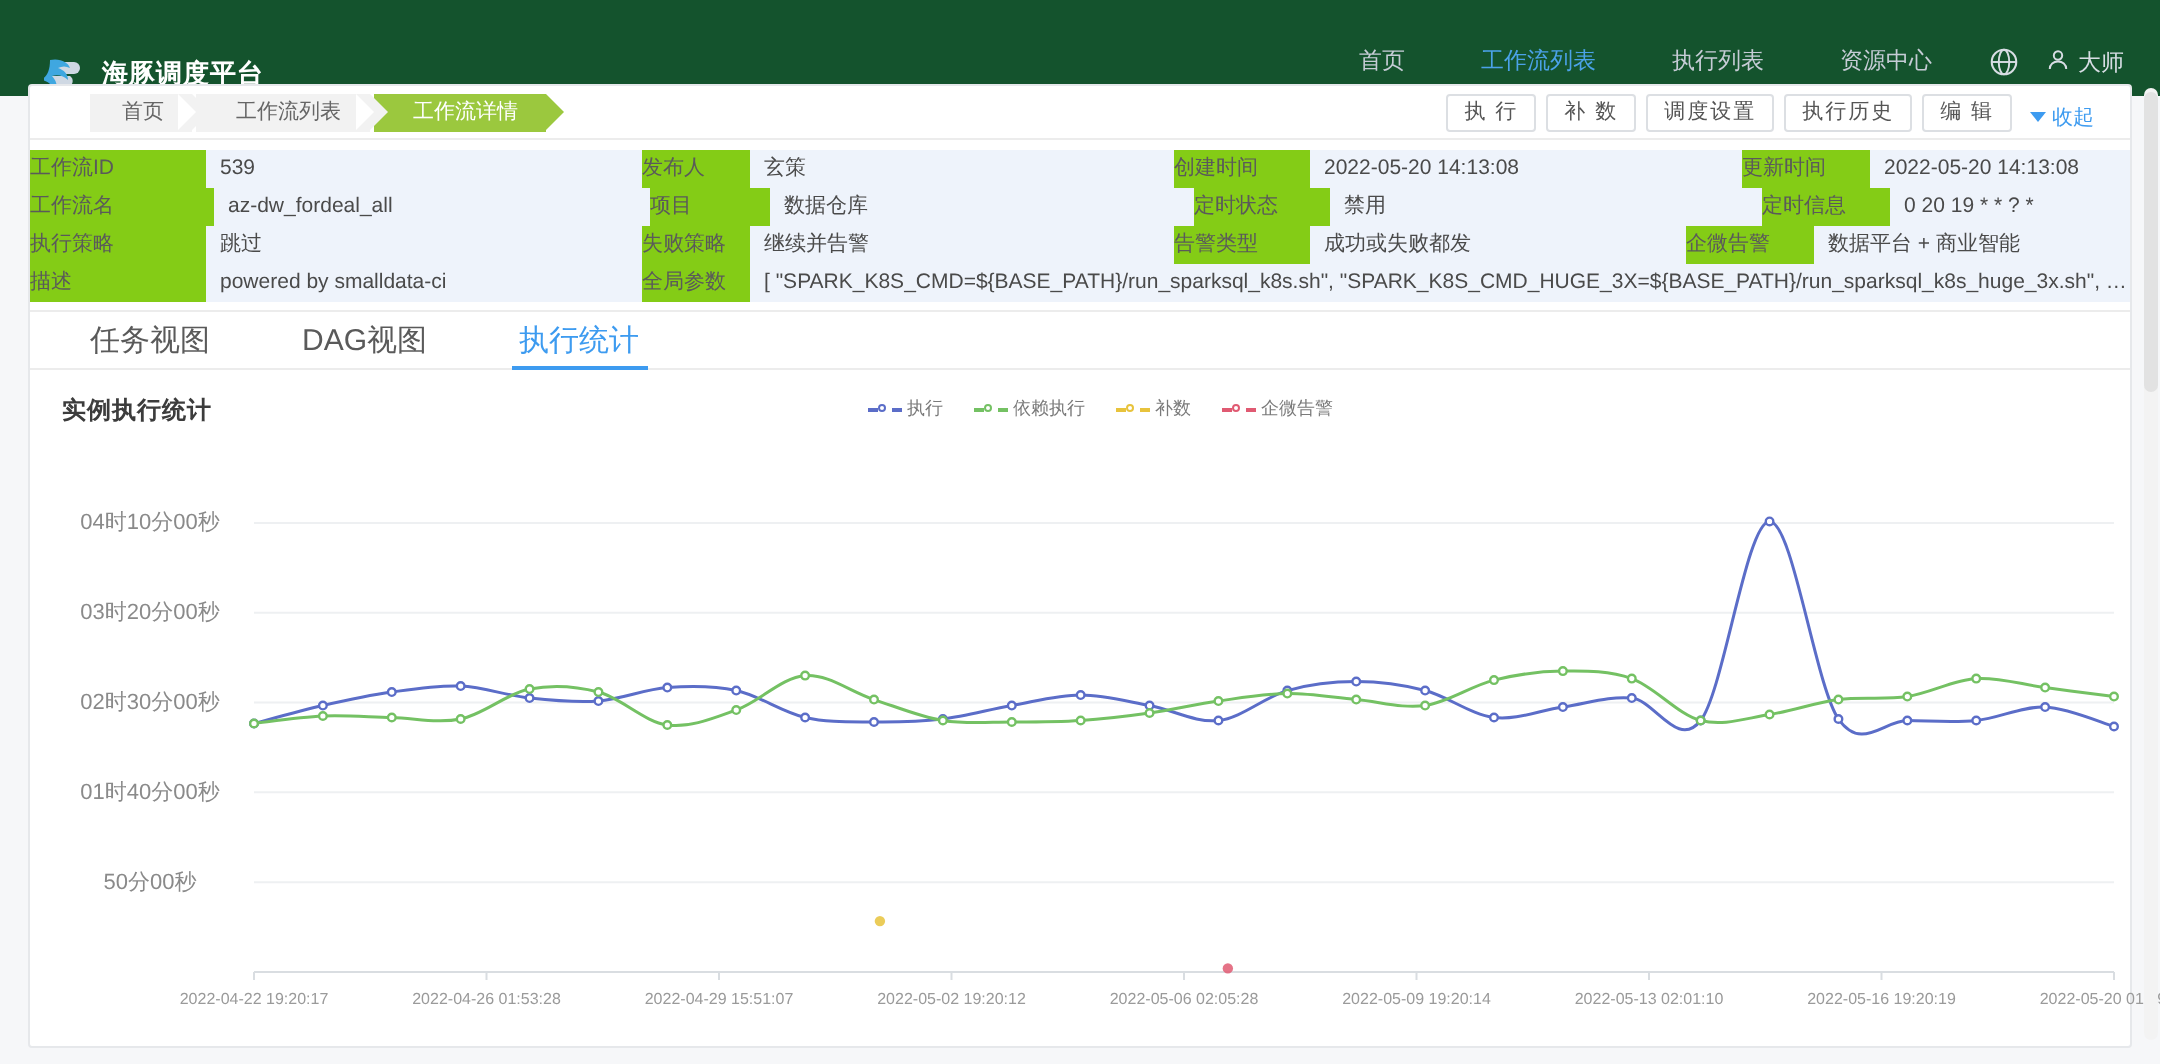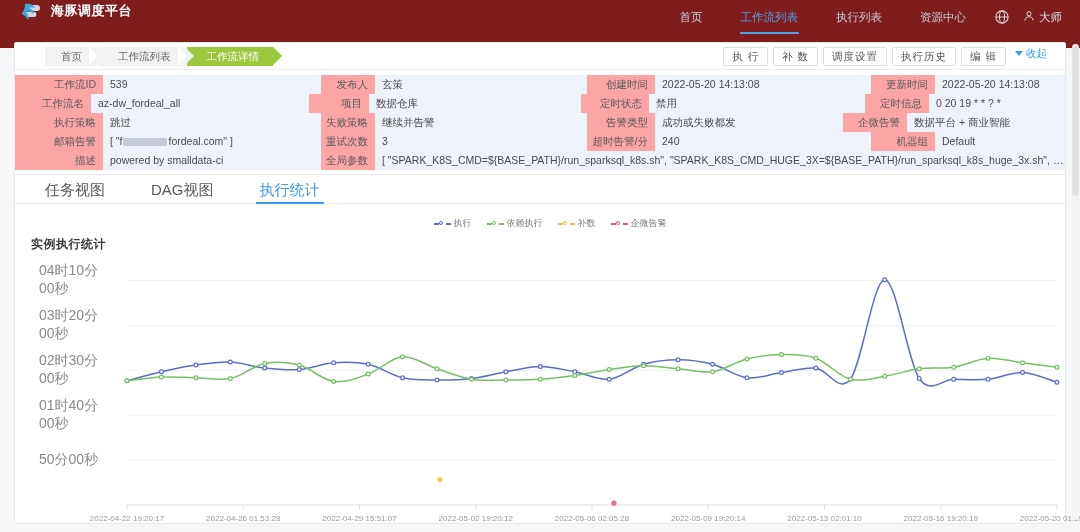--- a/index.html
+++ b/index.html
@@ -6,21 +6,21 @@
   html, body {
     width: 1080px; height: 532px;
     font-family: "Liberation Sans", "DejaVu Sans", sans-serif;
     background: #ffffff; overflow: hidden;
   }
   #app { position: relative; width: 1080px; height: 532px; background:#f6f7f9; }
 
   
   .navbar {
     position:absolute; left:0; top:0; width:1080px; height:48px;
-    background:#7f1d1d; display:flex; align-items:flex-start;
+    background:#14532d; display:flex; align-items:flex-end;
   }
   .brand { display:flex; align-items:center; gap:7px; padding-left:22px; }
   .brand-logo { width:22px; height:22px; position:relative; }
   .brand-name { color:#ffffff; font-size:13px; font-weight:bold; letter-spacing:.5px; }
   .nav-right { margin-left:auto; display:flex; align-items:center; padding-right:18px; gap:0; }
   .nav-item {
     color:#c6ccd6; font-size:11.5px; padding:0 19px; height:34px;
     line-height:34px; cursor:pointer; position:relative;
   }
   .nav-item.active { color:#4ba2e8; }
@@ -48,66 +48,66 @@
     border-top:9.5px solid transparent; border-bottom:9.5px solid transparent;
     border-left:9px solid #f2f2f2; z-index:2;
   }
   .crumb.green { background:#9bc83e; color:#ffffff; }
   .crumb.green:after { border-left-color:#9bc83e; }
   .crumb-arrowbg:before {
     content:""; position:absolute; left:-9px; top:0; width:0; height:0;
     border-top:9.5px solid transparent; border-bottom:9.5px solid transparent;
     border-left:9px solid #ffffff; z-index:3;
   }
-  .toolbar { margin-left:auto; display:flex; align-items:flex-start; gap:5px; padding-right:10px; }
+  .toolbar { margin-left:auto; display:flex; align-items:flex-end; gap:5px; padding-right:10px; }
   .tbtn {
     border:1px solid #dcdfe3; background:#fff; color:#555; font-size:10.5px;
     height:19px; line-height:17px; padding:0 8px; border-radius:2px; cursor:pointer;
     letter-spacing:1px; white-space:nowrap;
   }
   .collapse { color:#3d9bf0; font-size:10.5px; display:flex; align-items:center;
               gap:3px; cursor:pointer; padding-left:4px; }
   .caret-down { width:0;height:0;border-left:4px solid transparent;border-right:4px solid transparent;
                 border-top:5px solid #3d9bf0; }
 
   
   .infobox { border-bottom:1px solid #ececec; padding:5px 0 4px 0; }
   .irow { display:flex; width:100%; }
   .ilabel {
-    background:#fca5a5; color:#5a5a5a; font-size:10.5px; text-align:right;
+    background:#84cc16; color:#5a5a5a; font-size:10.5px; 
     padding-right:7px; height:19px; line-height:19px; flex:none;
   }
   .ivalue {
     background:#eef3fb; color:#4a4a4a; font-size:10.5px; height:19px; line-height:19px;
     padding-left:7px; overflow:hidden; white-space:nowrap; text-overflow:ellipsis;
   }
   .redact { display:inline-block; width:44px; height:8px; background:#c3ccd6;
             vertical-align:middle; margin:0 1px; border-radius:1px; }
 
   
   .tabs { display:flex; align-items:center; height:29px; padding-left:30px;
           border-bottom:1px solid #ececec; gap:46px; }
   .tab { font-size:15px; color:#5a5a5a; height:29px; line-height:30px; cursor:pointer; position:relative; }
   .tab.active { color:#3d9bf0; }
   .tab.active:after { content:""; position:absolute; left:-4px; right:-4px; bottom:0; height:2px; background:#3d9bf0; }
 
   
   .chartwrap { position:relative; height:393px; }
   .chart-title { position:absolute; left:16px; top:12px; font-size:12px;
-                 font-weight:bold; color:#3c3c3c; letter-spacing:.5px;margin-top:20px; }
+                 font-weight:bold; color:#3c3c3c; letter-spacing:.5px; }
   .legend { position:absolute; left:0; right:0; top:13px; display:flex;
             justify-content:center; gap:15px; padding-left:20px; }
   .lg { display:flex; align-items:center; gap:3px; font-size:9px; color:#7a7a7a; cursor:pointer; }
   .lgmark { width:17px; height:9px; position:relative; }
   .lgmark i { position:absolute; top:4px; height:1.5px; width:5px; }
   .lgmark i.l { left:0; } .lgmark i.r { right:0; }
   .lgmark b { position:absolute; left:5.5px; top:1.5px; width:4px; height:4px;
               border-radius:50%; border:1.5px solid; background:#fff; }
   .plot { position:absolute; left:0; top:36px; width:1052px; height:357px; }
-  .ylab { position:absolute; font-size:14px; color:#8a8a8a; text-align:left;
+  .ylab { position:absolute; font-size:11px; color:#8a8a8a; text-align:center;
           width:72px; transform:translateY(-50%); }
   .xlab { position:absolute; font-size:8px; color:#9a9a9a; transform:translateX(-50%); white-space:nowrap; }
 
   
   .vscroll { position:absolute; right:1px; top:44px; width:7px; height:476px;
              background:#f3f3f3; border-radius:4px; }
   .vthumb { position:absolute; right:1px; top:46px; width:7px; height:150px;
             background:#e2e2e2; border-radius:4px; }
 </style>
 </head>
@@ -178,51 +178,41 @@
         <div class="ivalue" style="width:218px">539</div>
         <div class="ilabel" style="width:54px">发布人</div>
         <div class="ivalue" style="width:212px">玄策</div>
         <div class="ilabel" style="width:68px">创建时间</div>
         <div class="ivalue" style="width:216px">2022-05-20 14:13:08</div>
         <div class="ilabel" style="width:64px">更新时间</div>
         <div class="ivalue" style="flex:1">2022-05-20 14:13:08</div>
       </div>
 
       <div class="irow">
-        <div class="ilabel" style="width:76px">工作流名</div>
+        <div class="ilabel" style="width:92px">工作流名</div>
         <div class="ivalue" style="width:218px">az-dw_fordeal_all</div>
         <div class="ilabel" style="width:60px">项目</div>
         <div class="ivalue" style="width:212px">数据仓库</div>
         <div class="ilabel" style="width:68px">定时状态</div>
         <div class="ivalue" style="width:216px">禁用</div>
         <div class="ilabel" style="width:64px">定时信息</div>
         <div class="ivalue" style="flex:1">0 20 19 * * ? *</div>
       </div>
 
       <div class="irow">
         <div class="ilabel" style="width:88px">执行策略</div>
         <div class="ivalue" style="width:218px">跳过</div>
         <div class="ilabel" style="width:54px">失败策略</div>
         <div class="ivalue" style="width:212px">继续并告警</div>
         <div class="ilabel" style="width:68px">告警类型</div>
         <div class="ivalue" style="width:188px">成功或失败都发</div>
         <div class="ilabel" style="width:64px">企微告警</div>
         <div class="ivalue" style="flex:1">数据平台 + 商业智能</div>
       </div>
 
-      <div class="irow">
-        <div class="ilabel" style="width:88px">邮箱告警</div>
-        <div class="ivalue" style="width:218px">[ "f<span class="redact"></span>fordeal.com" ]</div>
-        <div class="ilabel" style="width:54px">重试次数</div>
-        <div class="ivalue" style="width:212px">3</div>
-        <div class="ilabel" style="width:68px">超时告警/分</div>
-        <div class="ivalue" style="width:216px">240</div>
-        <div class="ilabel" style="width:64px">机器组</div>
-        <div class="ivalue" style="flex:1">Default</div>
-      </div>
 
       <div class="irow">
         <div class="ilabel" style="width:88px">描述</div>
         <div class="ivalue" style="width:218px">powered by smalldata-ci</div>
         <div class="ilabel" style="width:54px">全局参数</div>
         <div class="ivalue" style="flex:1">[ "SPARK_K8S_CMD=${BASE_PATH}/run_sparksql_k8s.sh", "SPARK_K8S_CMD_HUGE_3X=${BASE_PATH}/run_sparksql_k8s_huge_3x.sh", "SPARK_K8S_CMD_HUGE_M...</div>
       </div>
     </div>
 
     <div class="tabs">

